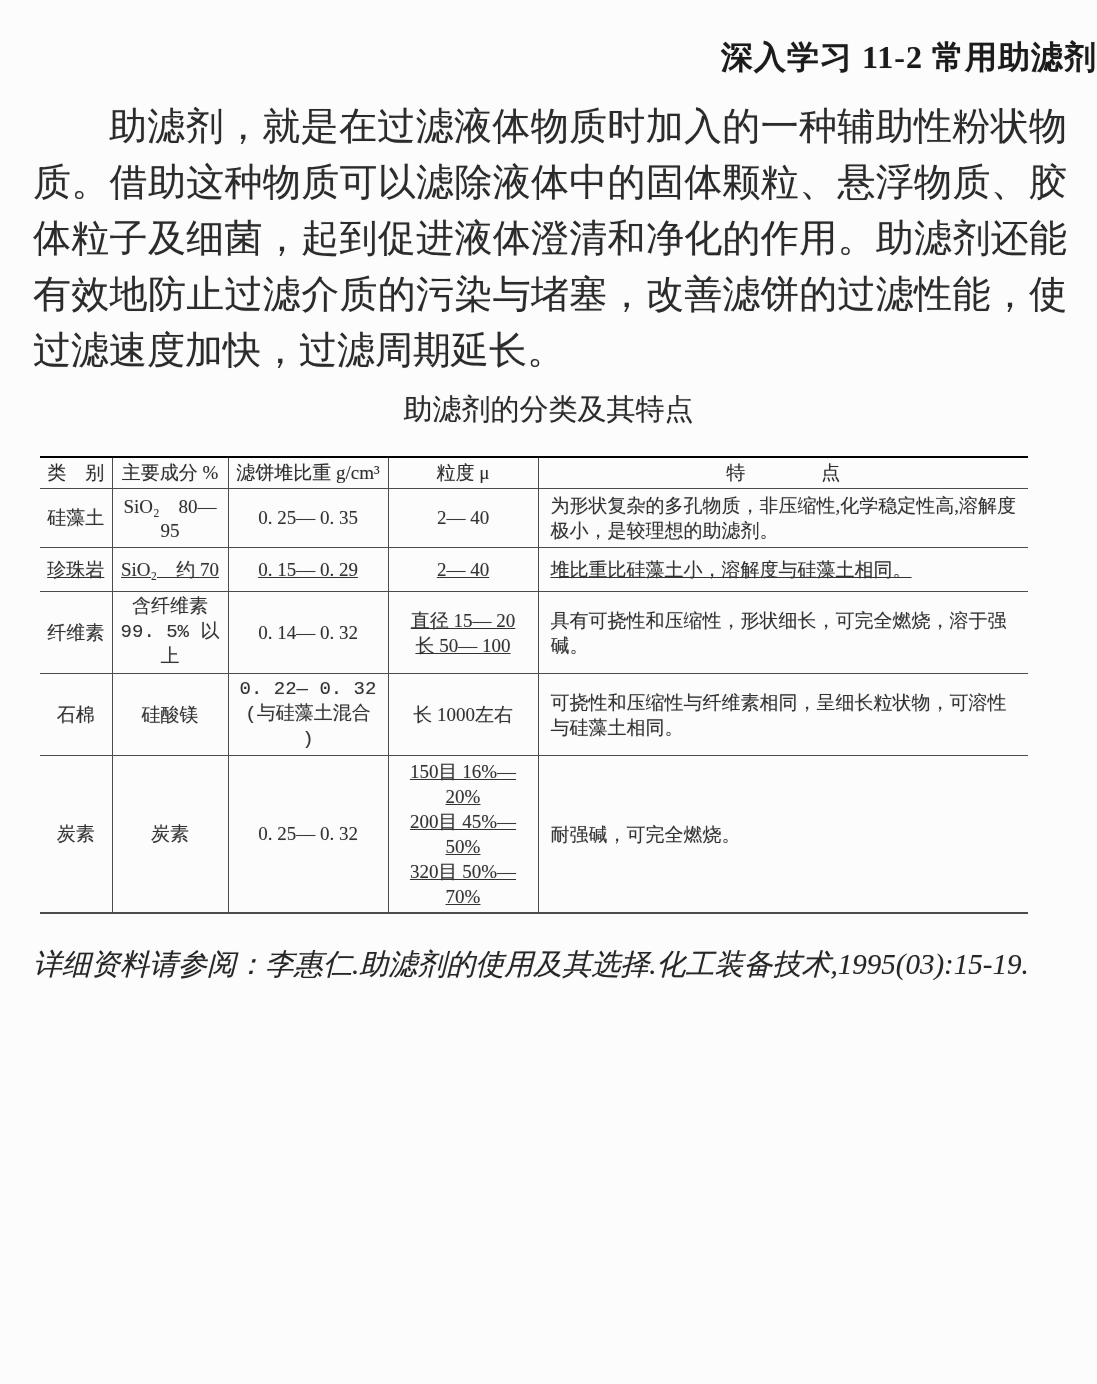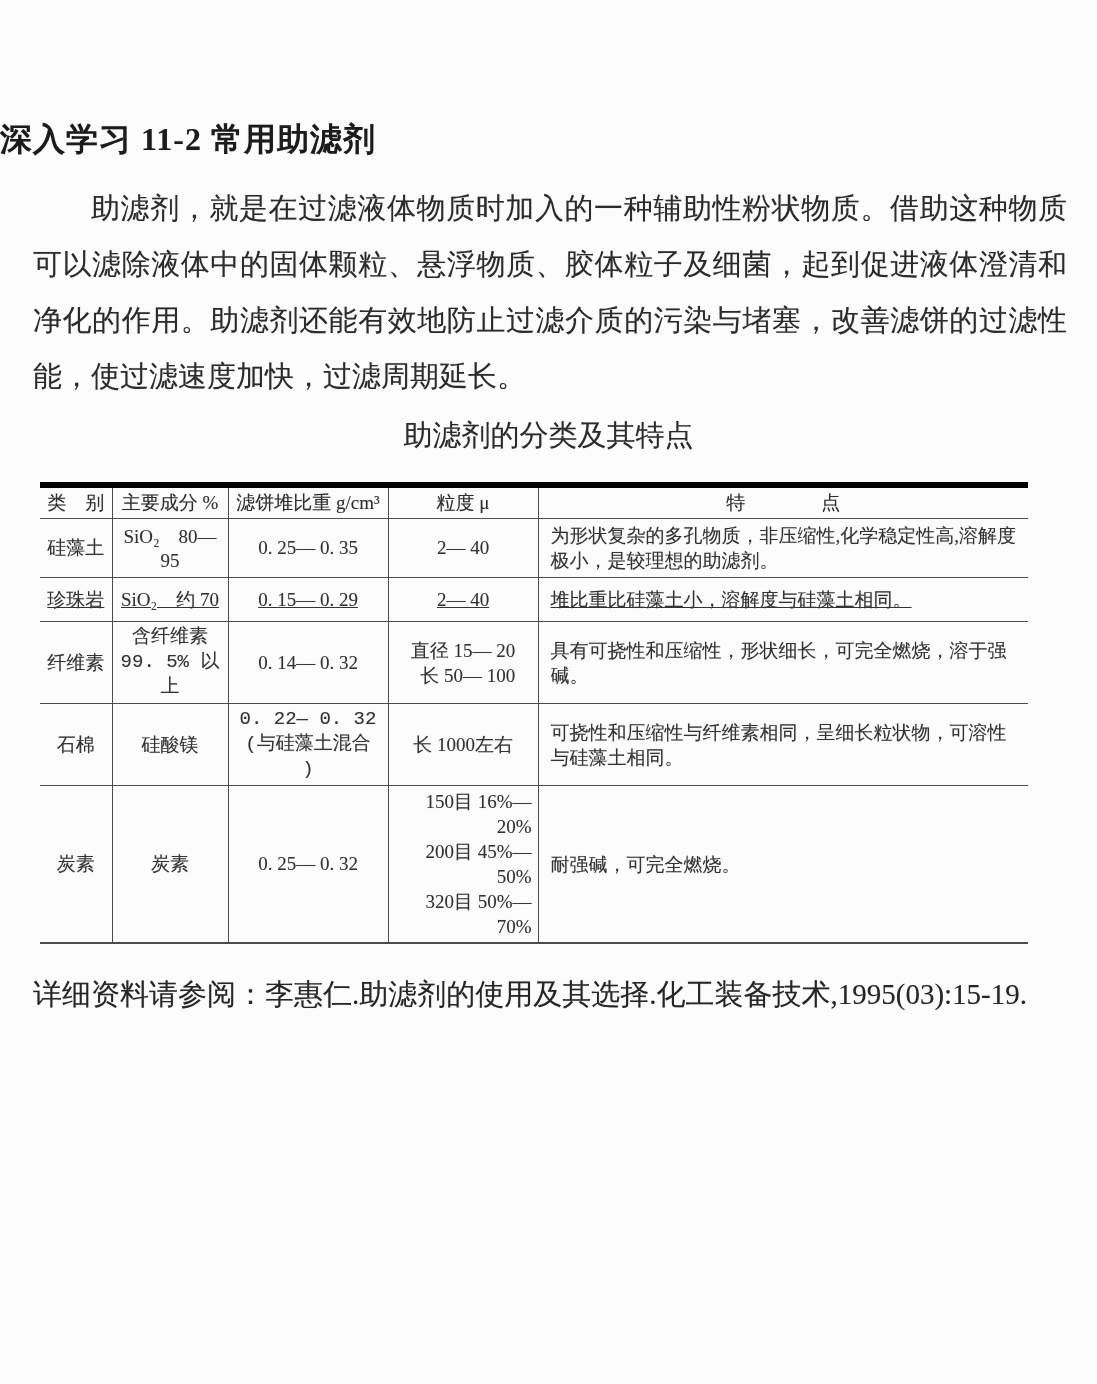--- a/index.html
+++ b/index.html
@@ -13,31 +13,31 @@
     position: relative;
     width: 1097px;
     height: 1384px;
     background: #fcfcfc;
     color: #262626;
     overflow: hidden;
     text-shadow: 0 0 1px rgba(30,30,30,0.28);
   }
   .doc-title {
     margin: 0;
-    padding-top: 118px;
-    text-align: left;
+    padding-top: 36px;
+    text-align: right;
     font-size: 32px;
     line-height: 42px;
     font-weight: 700;
     color: #1b1b1b;
     letter-spacing: 1px;
   }
   .para {
     margin: 0 30px 0 33px;
-    font-size: 29px;
+    font-size: 38px;
     line-height: 56px;
     text-align: justify;
     text-indent: 2em;
     color: #2b2b2b;
   }
   .para-1 { margin-top: 20px; }
   .para-2 { margin-top: 8px; }
   .table-caption {
     margin-top: 12px;
     text-align: center;
@@ -45,21 +45,21 @@
     line-height: 38px;
     color: #2b2b2b;
   }
   table.aid-table {
     margin: 28px 0 0 40px;
     width: 988px;
     table-layout: fixed;
     border-collapse: collapse;
     font-size: 19px;
     color: #333333;
-    border-top: 6px solid #000000;
+    border-top: 2px solid #000000;
     border-bottom: 2px solid #4c4c4c;
   }
   .aid-table tr { border-top: 1px solid #4c4c4c; }
   .aid-table tr > * + * { border-left: 1px solid #4c4c4c; }
   .aid-table th {
     font-weight: normal;
     height: 29px;
     text-align: center;
     padding: 2px 4px;
     color: #2e2e2e;
@@ -75,29 +75,31 @@
   .aid-table tbody tr:nth-child(4) td { height: 44px; }
   .aid-table tbody tr:nth-child(5) td { height: 56px; }
   .aid-table td.features {
     text-align: left;
     padding: 4px 10px 4px 12px;
     line-height: 25px;
   }
   .multiline { white-space: pre-line; line-height: 25px; font-family: Liberation Mono, monospace; }
   .block-left {
     display: inline-block;
-    text-align: right;
+    text-align: center;
     white-space: pre-line;
     line-height: 25px;
+    text-decoration: underline;
   }
   .reference {
     margin: 30px 28px 0 33px;
     font-size: 29px;
     line-height: 40px;
     color: #262626;
+    font-style: italic;
   }
 </style>
 </head>
 <body>
 
 <div class="page">
 
   <h1 class="doc-title">深入学习 11-2 常用助滤剂</h1>
 
   <p class="para para-1">助滤剂，就是在过滤液体物质时加入的一种辅助性粉状物质。借助这种物质可以滤除液体中的固体颗粒、悬浮物质、胶体粒子及细菌，起到促进液体澄清和净化的作用。助滤剂还能有效地防止过滤介质的污染与堵塞，改善滤饼的过滤性能，使过滤速度加快，过滤周期延长。</p>

